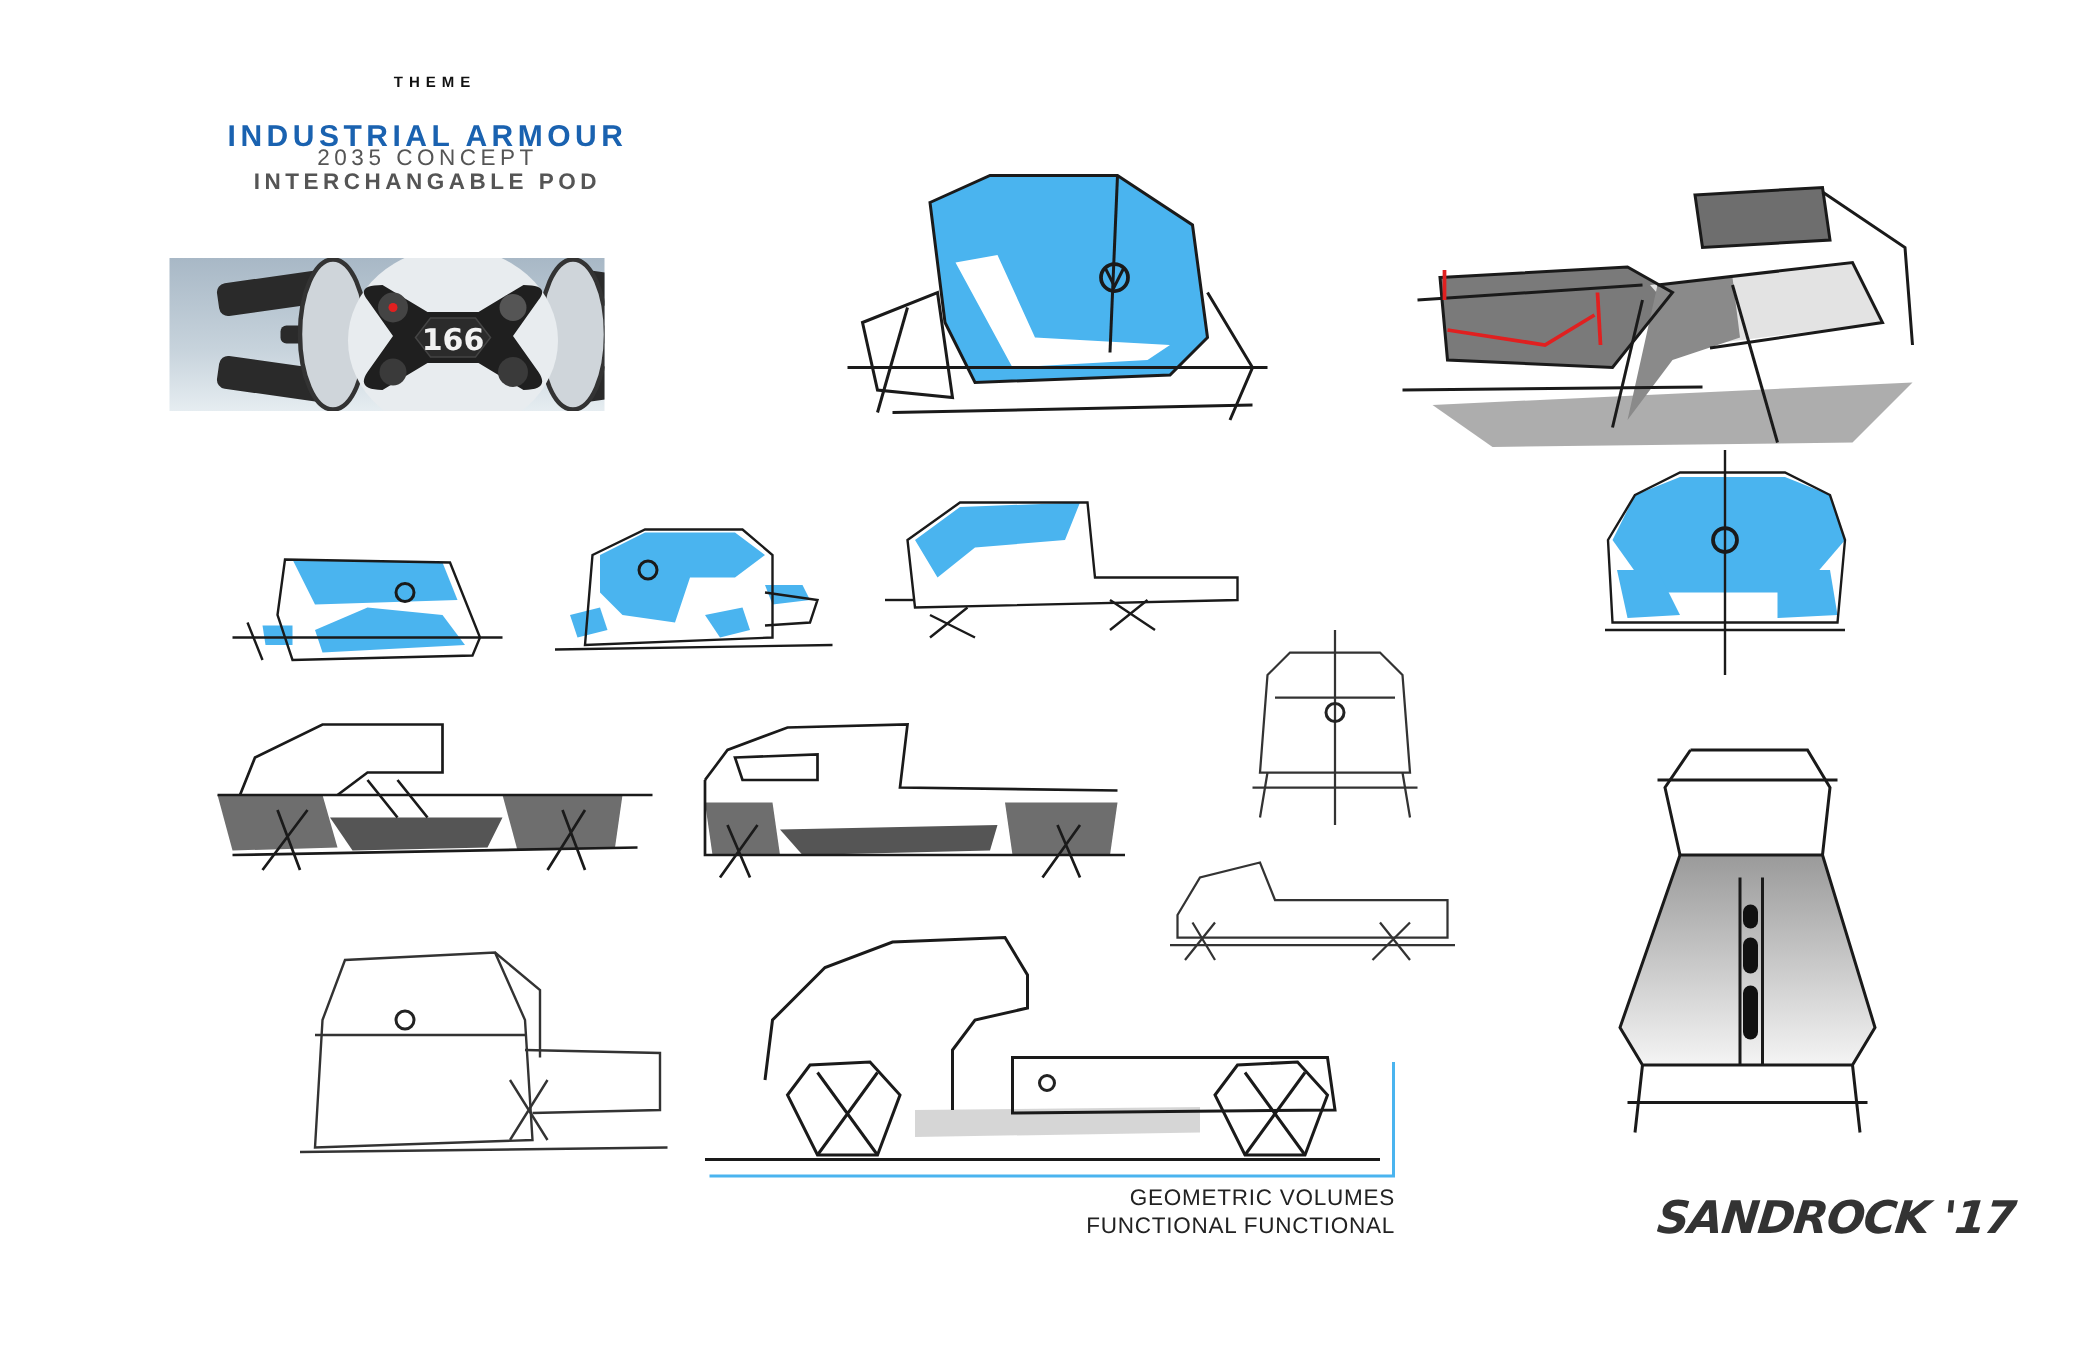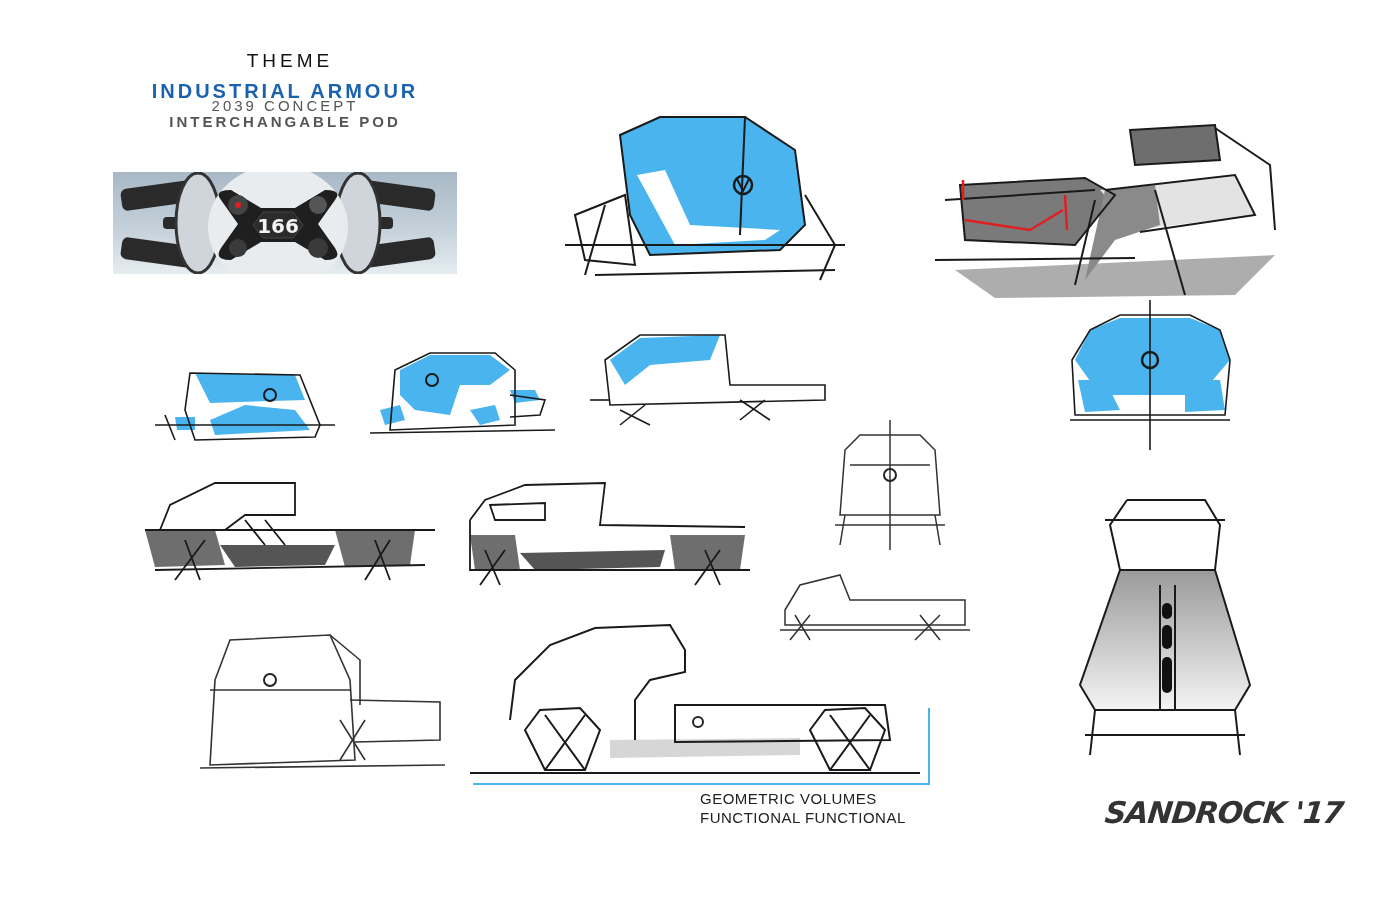--- a/index.html
+++ b/index.html
@@ -1,36 +1,36 @@
 <!DOCTYPE html>
 <html><head>
 <meta charset="utf-8">
 <style>
   html, body { margin: 0; padding: 0; background: #ffffff; }
   body { width: 1400px; height: 906px; position: relative; overflow: hidden; font-family: "Liberation Sans", "DejaVu Sans", sans-serif; }
   .abs { position: absolute; }
-  .theme-title { left: 140px; top: 50px; width: 300px; text-align: center; font-weight: normal; font-size: 19px; letter-spacing: 4px; color: #111; }
+  .theme-title { left: 140px; top: 50px; width: 300px; text-align: center; font-weight: bold; font-size: 10px; letter-spacing: 4px; color: #111; }
   .theme-name { left: 130px; top: 82px; width: 310px; text-align: center; font-weight: bold; font-size: 20px; letter-spacing: 3px; color: #1a62b0; line-height: 18px; }
   .theme-sub { left: 130px; width: 310px; text-align: center; font-size: 15px; letter-spacing: 3px; color: #555; line-height: 16px; }
   .theme-sub1 { top: 98px; }
   .theme-sub2 { top: 114px; font-weight: bold; }
-  .ref-image { left: 113px; top: 172px; width: 344px; height: 102px; background: linear-gradient(#a8b8c6 0%, #c7d3dc 60%, #e6edf1 100%); overflow: hidden; }
-  .caption { left: 700px; width: 230px; text-align: left; font-size: 15px; color: #222; letter-spacing: 0.5px; line-height: 20px; }
+  .ref-image { left: 113px; top: 172px; width: 266px; height: 102px; background: linear-gradient(#a8b8c6 0%, #c7d3dc 60%, #e6edf1 100%); overflow: hidden; padding-left: 24px; }
+  .caption { left: 700px; width: 230px; text-align: right; font-size: 15px; color: #222; letter-spacing: 0.5px; line-height: 20px; }
   .caption1 { top: 789px; }
   .caption2 { top: 808px; }
   .signature { left: 1105px; top: 795px; font-family: "DejaVu Sans", sans-serif; font-weight: bold; font-size: 30px; color: #333; font-style: italic; letter-spacing: -1px; transform: skewX(-6deg); }
   .sketch { position: absolute; }
   svg { display: block; overflow: visible; }
 </style>
 </head>
 <body>
 
 <div class="abs theme-title">THEME</div>
 <div class="abs theme-name">INDUSTRIAL ARMOUR</div>
-<div class="abs theme-sub theme-sub1">2039 CONCEPT</div>
+<div class="abs theme-sub theme-sub1">2035 CONCEPT</div>
 <div class="abs theme-sub theme-sub2">INTERCHANGABLE POD</div>
 
 <div class="abs ref-image">
   <svg width="330" height="102" viewBox="0 0 330 102">
 
     <g fill="#2a2a2a">
       <rect x="8" y="12" width="80" height="22" rx="6" transform="rotate(-8 48 23)"></rect>
       <rect x="8" y="70" width="80" height="22" rx="6" transform="rotate(8 48 81)"></rect>
       <rect x="242" y="12" width="80" height="22" rx="6" transform="rotate(8 282 23)"></rect>
       <rect x="242" y="70" width="80" height="22" rx="6" transform="rotate(-8 282 81)"></rect>

